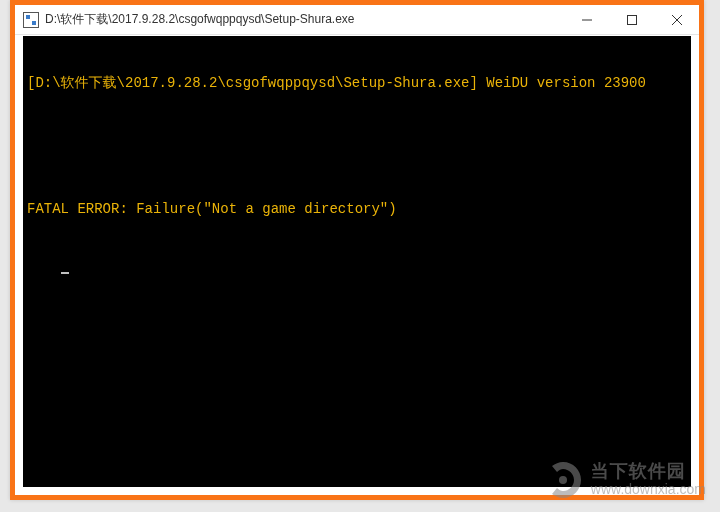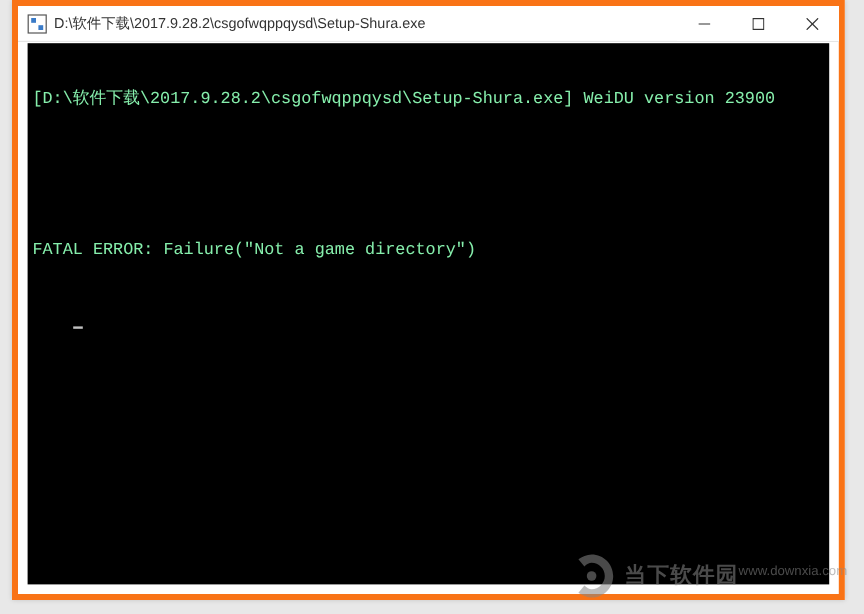--- a/index.html
+++ b/index.html
@@ -73,21 +73,21 @@
       background: #fff;
     }
     .win-btn svg { width: 10px; height: 10px; }
     .console-area {
       position: absolute;
       top: 31px;
       left: 8px;
       right: 8px;
       bottom: 8px;
       background: #000;
-      color: #86efac;
+      color: #eab308;
       font-family: "NSimSun", "SimSun", "Courier New", monospace;
       font-size: 14px;
       line-height: 18px;
       padding: 2px 4px;
       white-space: pre-wrap;
       overflow: hidden;
     }
     .console-line { display: block; }
     .cursor {
       display: inline-block;
@@ -106,33 +106,33 @@
       opacity: 0.55;
       pointer-events: none;
     }
     .wm-logo {
       width: 44px;
       height: 44px;
       margin-right: 6px;
     }
     .wm-text {
       display: flex;
-      flex-direction: row;
+      flex-direction: column;
       line-height: 1.1;
     }
     .wm-title {
       font-family: "Microsoft YaHei", sans-serif;
       font-size: 18px;
       font-weight: bold;
       color: #888;
       letter-spacing: 1px;
     }
     .wm-url {
       font-family: Arial, sans-serif;
-      font-size: 11px;
+      font-size: 14px;
       color: #888;
     }
   </style>
 </head>
 <body>
 
 <div class="window">
   <div class="titlebar">
     <span class="titlebar-icon"></span>
     <span class="title-text">D:\软件下载\2017.9.28.2\csgofwqppqysd\Setup-Shura.exe</span>

